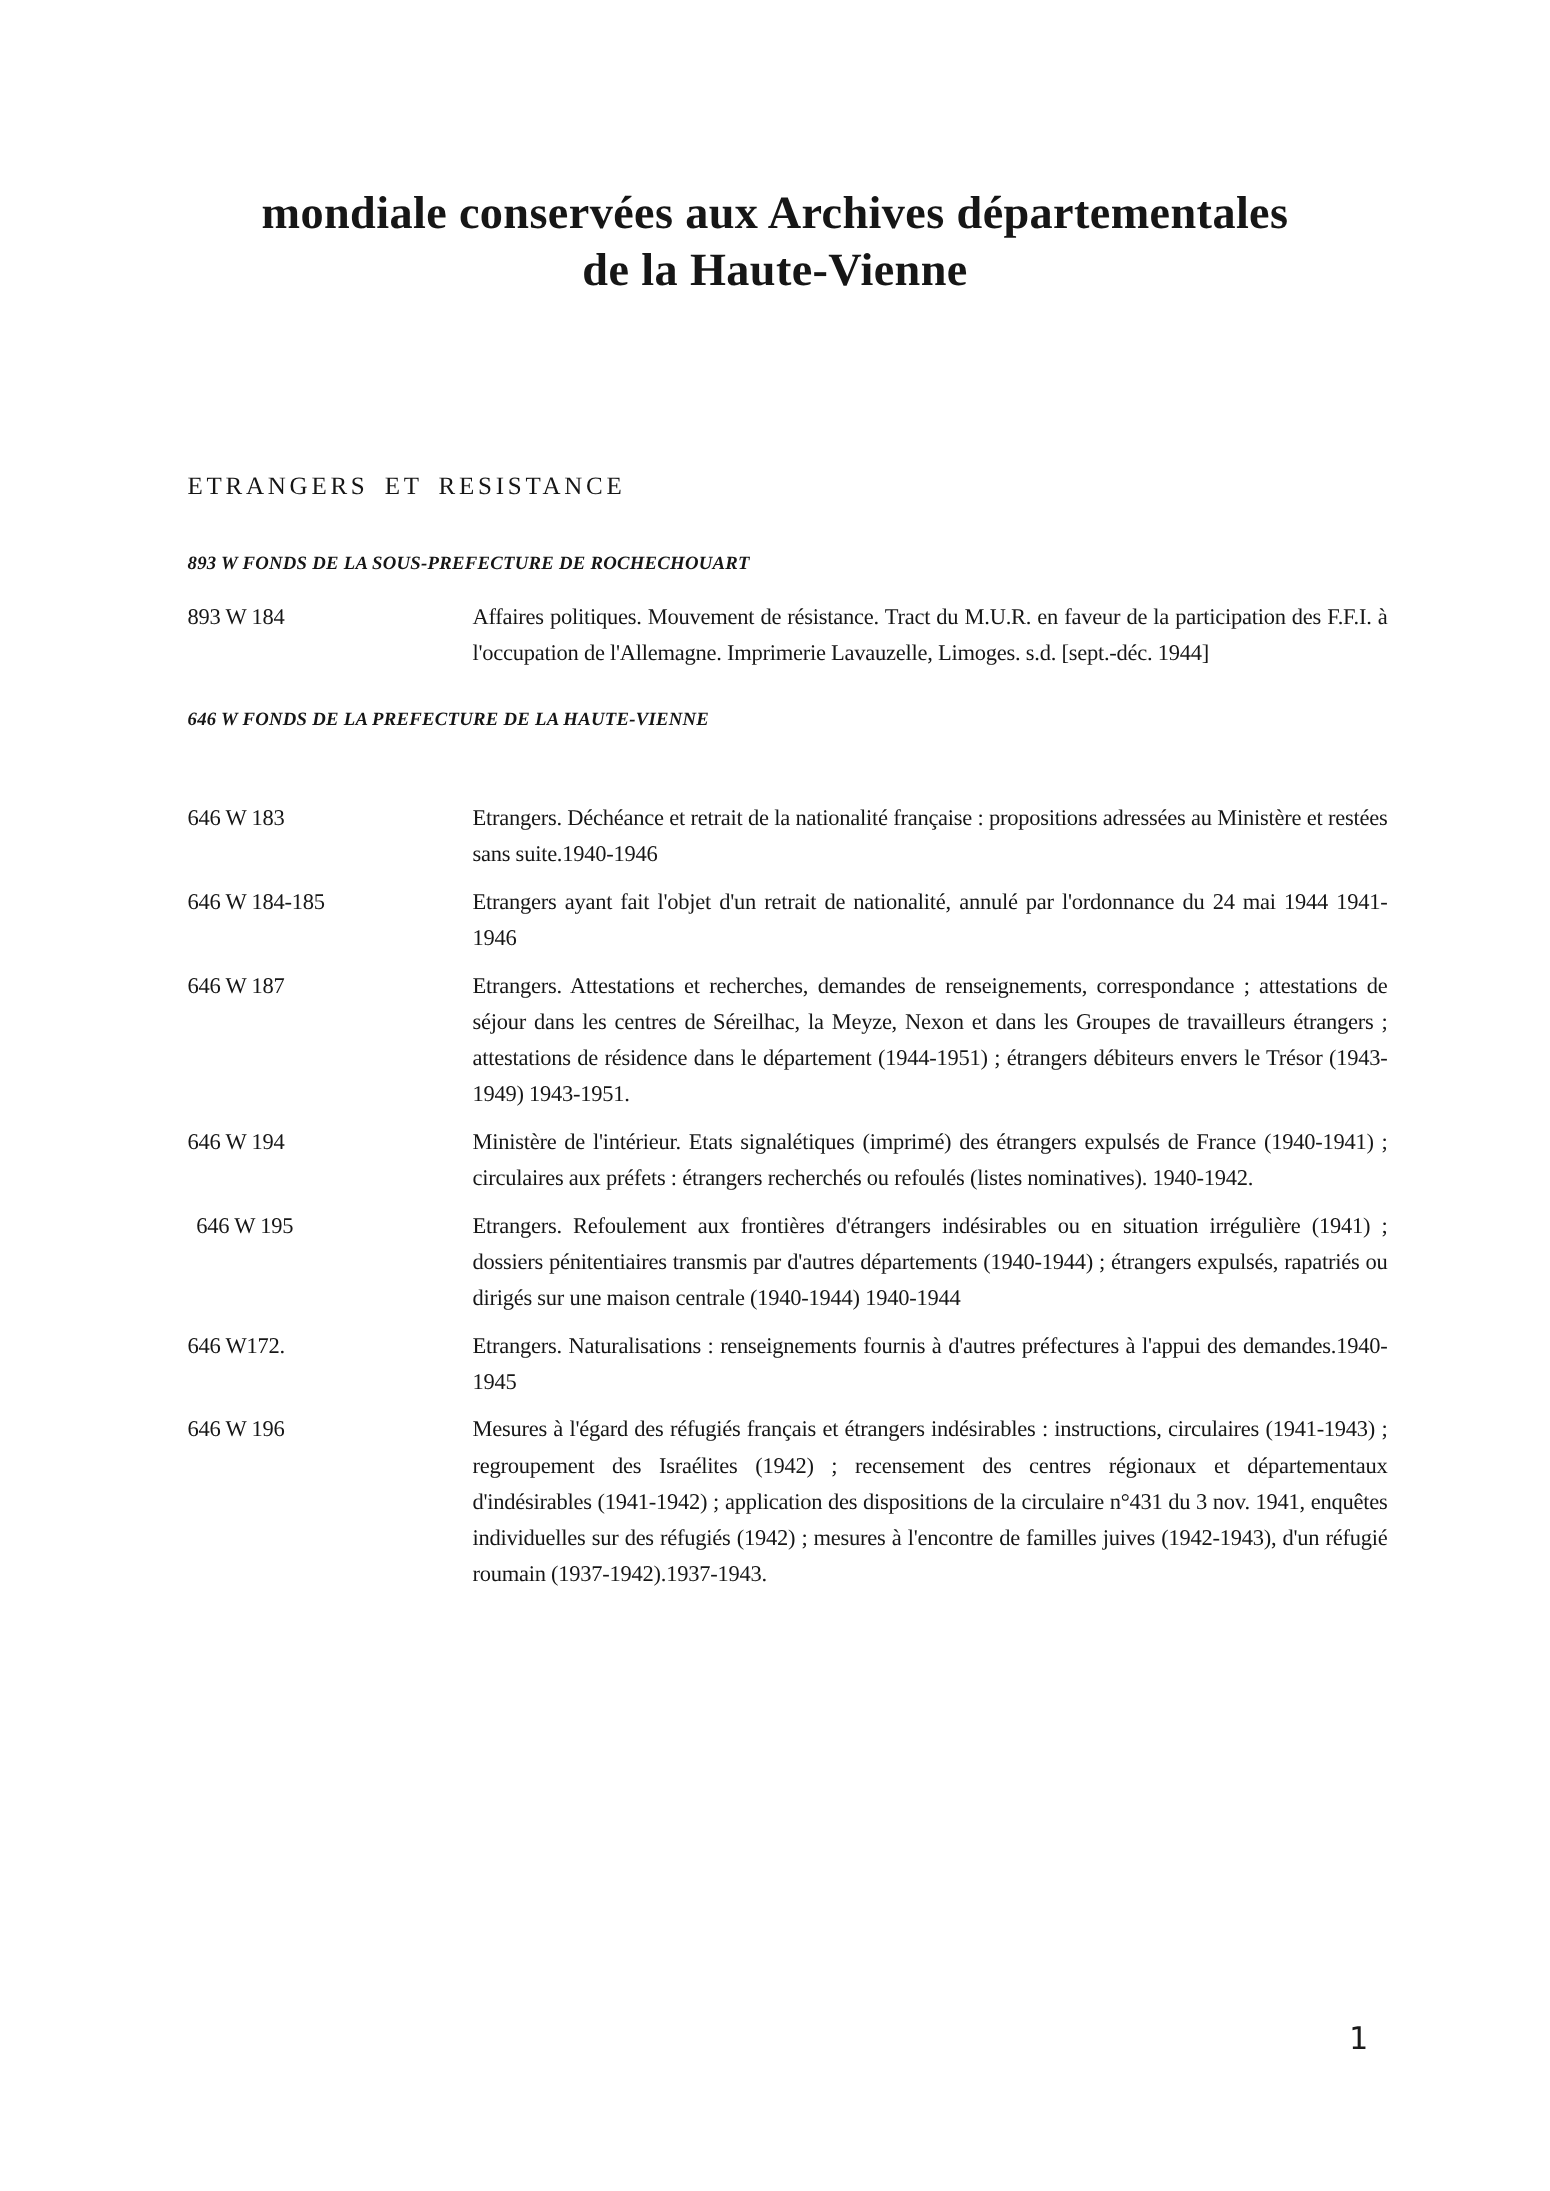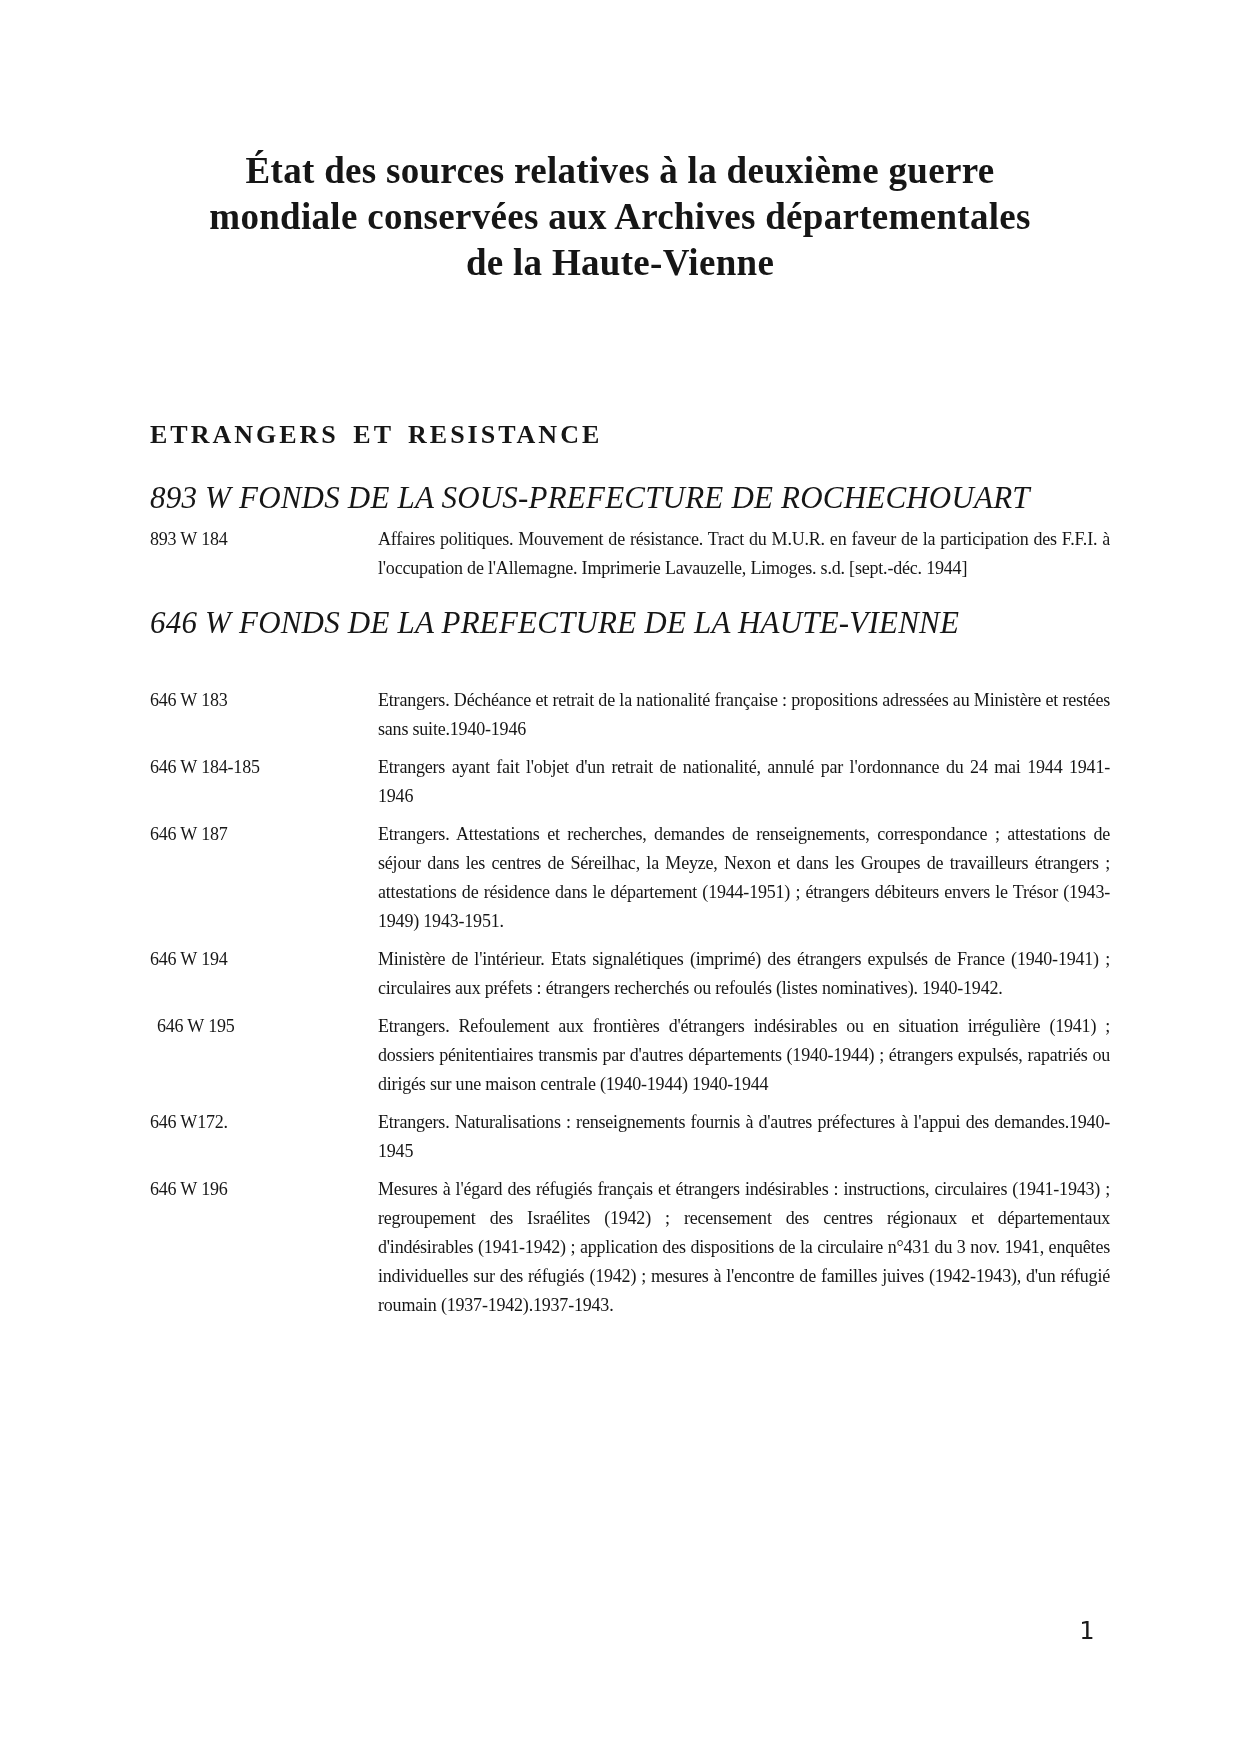--- a/index.html
+++ b/index.html
@@ -21,29 +21,29 @@
     font-weight: 700;
     line-height: 46px;
     letter-spacing: 0.3px;
   }
   .doc-title .title-line { display: block; }
   .content {
     padding: 0 130px 0 150px;
   }
   .section-heading {
     margin-top: 134px;
-    font-size: 26px;
-    font-weight: 700;
+    font-size: 20px;
+    font-weight: 400;
     letter-spacing: 3px;
     word-spacing: 5px;
     line-height: 30px;
   }
   .subsection-heading {
-    font-size: 31px;
-    font-weight: 400;
+    font-size: 15px;
+    font-weight: 700;
     font-style: italic;
     letter-spacing: 0.2px;
     line-height: 27px;
   }
   .sub-1 { margin-top: 34px; }
   .sub-2 { margin-top: 26px; }
   .entries { margin-top: 14px; }
   .entries.entries-gap { margin-top: 50px; }
   .entry {
     display: flex;
@@ -69,21 +69,20 @@
     font-family: "DejaVu Sans Mono", monospace;
     color: #1a1a1a;
   }
 </style>
 </head>
 <body>
 
 <div class="page">
 
   <h1 class="doc-title">
-    <span class="title-line">État des sources relatives à la deuxième guerre</span>
     <span class="title-line">mondiale conservées aux Archives départementales</span>
     <span class="title-line">de la Haute-Vienne</span>
   </h1>
 
   <div class="content">
 
     <h2 class="section-heading">ETRANGERS ET RESISTANCE</h2>
 
     <h3 class="subsection-heading sub-1">893 W FONDS DE LA SOUS-PREFECTURE DE ROCHECHOUART</h3>
 

